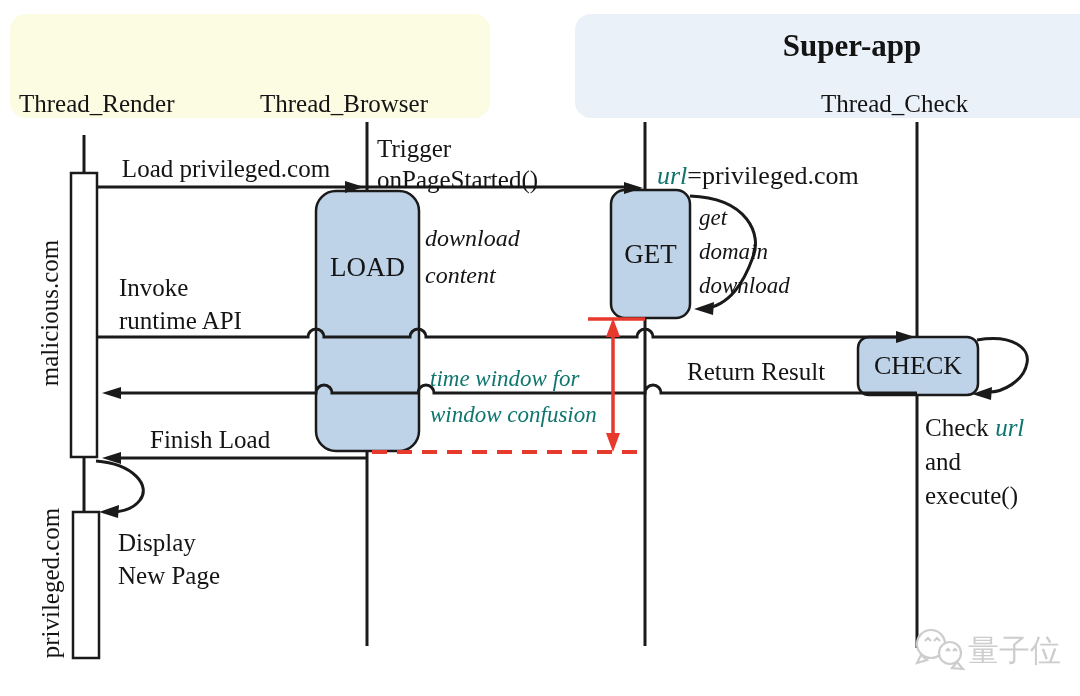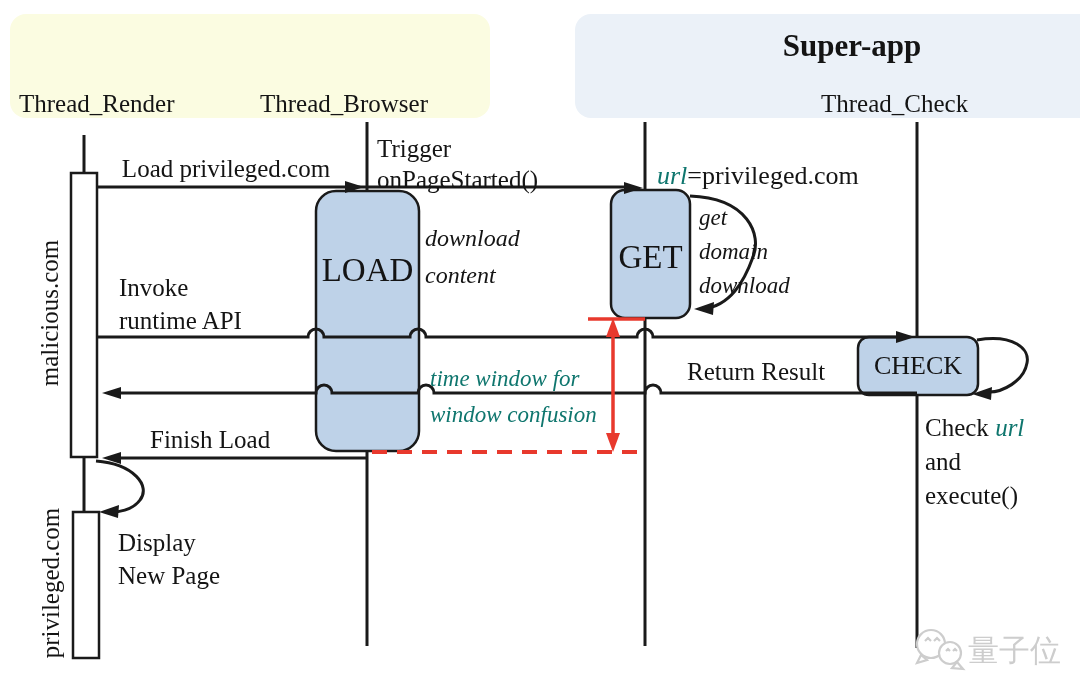--- a/index.html
+++ b/index.html
@@ -8,21 +8,21 @@
   .hdr{position:absolute;top:14px;height:104px;border-radius:16px;}
   .hdr-webview{left:10px;width:480px;background:#fbfce1;}
   .hdr-superapp{left:575px;width:554px;background:#ebf1f8;}
   .hdr-title{position:absolute;left:0;top:14px;width:100%;text-align:center;
              font-size:31px;font-weight:bold;}
   .thr{position:absolute;top:76px;font-size:25px;white-space:nowrap;}
   svg.canvas{position:absolute;left:0;top:0;}
   .lbl{position:absolute;font-size:25px;line-height:32px;white-space:nowrap;}
   .it{font-style:italic;}
   .red-it{color:#0f766e;font-style:italic;}
-  .boxlbl{position:absolute;text-align:center;font-size:33px;}
+  .boxlbl{position:absolute;text-align:center;font-size:27px;}
   .vlabel{position:absolute;width:220px;height:28px;text-align:center;font-size:25px;
           transform:rotate(-90deg);}
   .wm-text{position:absolute;left:968px;top:630px;font-size:31px;color:#cdcdcd;
            font-family:"DejaVu Sans","Liberation Sans",sans-serif;}
 </style>
 </head>
 <body>
 
 <div class="stage">
 

